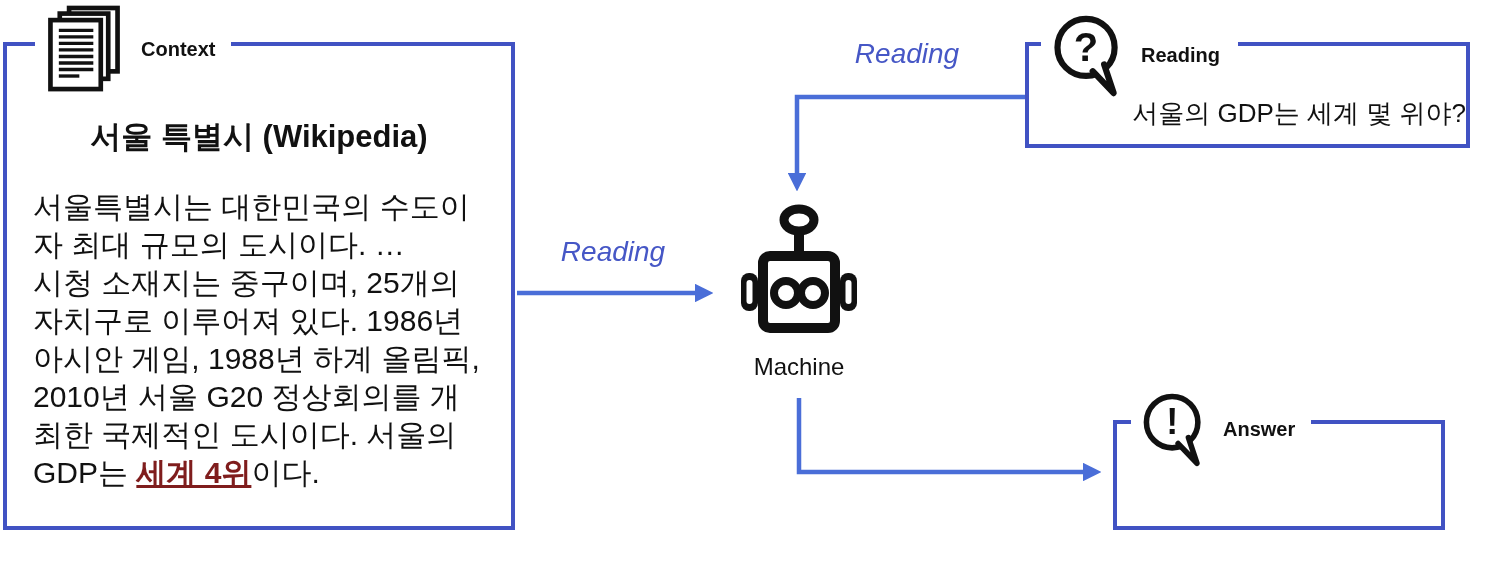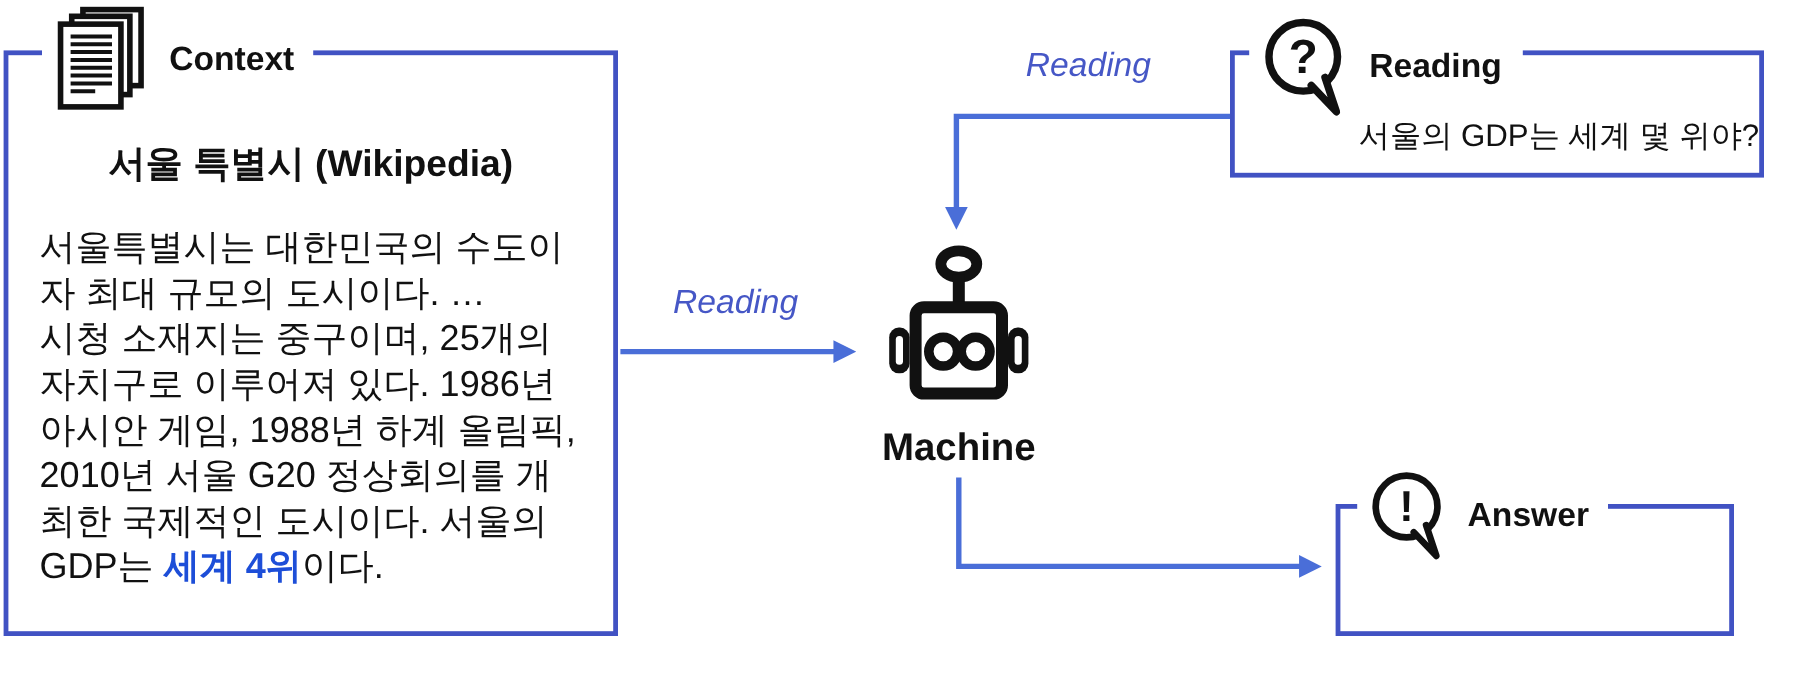--- a/index.html
+++ b/index.html
@@ -29,21 +29,21 @@
 
   .box-header {
     position: absolute;
     display: flex;
     align-items: center;
     background: #ffffff;
     z-index: 3;
   }
   .box-header .hdr-label {
     font-weight: bold;
-    font-size: 28px;
+    font-size: 20px;
     color: #111111;
     white-space: nowrap;
   }
   .ctx-header { left: 28px; top: -44px; height: 94px; padding: 0 16px 0 8px; gap: 16px; }
   .q-header   { left: 12px; top: -38px; height: 94px; padding: 0 18px 0 6px; gap: 14px; }
   .a-header   { left: 14px; top: -37px; height: 84px; padding: 0 16px 0 6px; gap: 14px; }
 
   .ctx-title {
     margin-top: 70px;
     text-align: center;
@@ -51,22 +51,23 @@
     font-weight: bold;
   }
   .ctx-para {
     margin-top: 30px;
     padding: 0 26px;
     font-size: 30px;
     line-height: 38px;
     text-align: left;
   }
   .ctx-link {
-    color: #1d4ed8;
+    color: #7f1d1d;
     font-weight: bold;
+    text-decoration: underline;
     cursor: pointer;
   }
   .q-text, .a-text {
     position: absolute;
     left: 0;
     right: 0;
     text-align: right;
     font-size: 26px;
   }
   .q-text { top: 50px; }
@@ -75,22 +76,22 @@
   
   .machine {
     position: absolute;
     left: 731px;
     top: 203px;
     width: 136px;
     text-align: center;
   }
   .machine-label {
     margin-top: 14px;
-    font-size: 32px;
-    font-weight: bold;
+    font-size: 24px;
+    font-weight: normal;
   }
 
   
   .arrows {
     position: absolute;
     left: 0; top: 0;
     width: 1504px; height: 562px;
     pointer-events: none;
     z-index: 1;
   }

